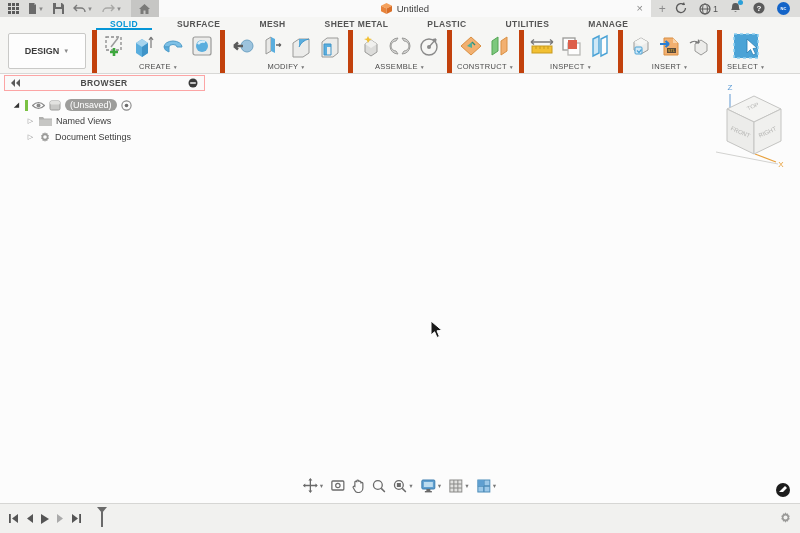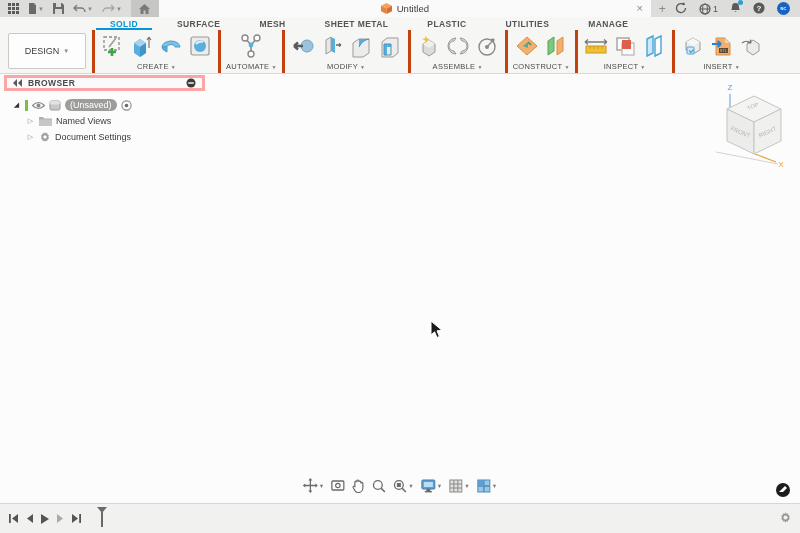--- a/index.html
+++ b/index.html
@@ -25,37 +25,37 @@
 
   
   .ribbon { position:absolute; top:17px; left:0; width:800px; height:57px;
     background:#f6f6f4; border-bottom:1px solid #d8d8d6; }
   .tabrow { position:absolute; top:0; left:96px; right:0; height:13px; display:flex; gap:11px; }
   .rtab { font-size:8.5px; letter-spacing:.4px; color:#555; padding:2px 14px 0 14px; font-weight:bold; cursor:default; }
   .rtab.active { color:#0696d7; border-bottom:2px solid #0696d7; }
   .toolrow { position:absolute; top:13px; left:0; right:0; height:43px; display:flex; align-items:stretch; }
   .design-btn { margin:3px 6px 4px 8px; width:78px; background:#fdfdfd; border:1px solid #c9c9c7;
     border-radius:2px; display:flex; align-items:center; justify-content:center; gap:3px;
-    font-size:9px; font-weight:normal; color:#3c3c3c; }
+    font-size:9px; font-weight:bold; color:#3c3c3c; }
   .group { display:flex; flex-direction:column; align-items:center; justify-content:space-between;
-    padding:2px 5px 1px 5px; border-left:3px solid #c2410c; }
+    padding:2px 5px 1px 5px; border-left:5px solid #c2410c; }
   .group:first-of-type { border-left:none; }
   .tools { display:flex; align-items:center; gap:3px; height:28px; }
   .tool { width:26px; height:26px; display:flex; align-items:center; justify-content:center; border-radius:2px; }
   .tool.big { width:32px; height:28px; }
   .grp-label { font-size:7.5px; letter-spacing:.3px; color:#4a4a4a; display:flex; align-items:center; gap:2px; padding-bottom:1px; }
   .grp-label .c { font-size:5px; color:#777; }
 
   
   .canvas { position:absolute; top:75px; left:0; width:800px; height:428px; background:#fcfcfc; }
 
   
   .browser { position:absolute; top:0; left:4px; width:201px; }
-  .browser-head { height:16px; background:rgba(250,250,250,.92); border:3px solid #fca5a5;
-    display:flex; align-items:center; padding:0 6px; gap:6px; }
+  .browser-head { height:16px; background:rgba(250,250,250,.92); border:1px solid #fca5a5;
+    display:flex; align-items:center; padding:0 6px; gap:6px;text-align:center; }
   .browser-title { font-size:8.5px; font-weight:bold; letter-spacing:.4px; color:#4a4a4a; flex:1; }
   .tree { padding:6px 0 0 8px; }
   .trow { display:flex; align-items:center; gap:4px; height:16px; font-size:9px; color:#3c3c3c; }
   .trow .indent { width:10px; }
   .twist { font-size:7px; color:#888; width:9px; text-align:center; }
   .twist.open { color:#333; }
   .greenbar { width:3px; height:11px; background:#7ac143; }
   .nodelabel { padding:1px 5px; border-radius:6px; }
   .nodelabel.selected { background:#9d9d9b; color:#fff; }
 
@@ -230,37 +230,20 @@
                 <path d="M8 10 a6 6 0 0 1 7 -2" stroke="#d9eef9" stroke-width="2.4" fill="none"></path>
               </svg>
           </span>
         </div>
         <span class="grp-label">
             <span>CREATE</span>
             <span class="c">▼</span>
           </span>
       </div>
 
-      <div class="group">
-        <div class="tools">
-          <span class="tool">
-            <svg width="24" height="24" viewBox="0 0 24 24">
-                <path d="M12 11 L6 4 M12 11 L18 4 M12 11 V20" stroke="#8a8a8a" stroke-width="1.6" fill="none"></path>
-                <circle cx="6" cy="4" r="3" fill="#fff" stroke="#8a8a8a" stroke-width="1.4"></circle>
-                <circle cx="18" cy="4" r="3" fill="#fff" stroke="#8a8a8a" stroke-width="1.4"></circle>
-                <circle cx="12" cy="20" r="3" fill="#fff" stroke="#8a8a8a" stroke-width="1.4"></circle>
-                <circle cx="12" cy="11" r="2.4" fill="#5aaede"></circle>
-              </svg>
-          </span>
-        </div>
-        <span class="grp-label">
-            <span>AUTOMATE</span>
-            <span class="c">▼</span>
-          </span>
-      </div>
 
       <div class="group">
         <div class="tools">
           <span class="tool">
             <svg width="24" height="24" viewBox="0 0 24 24">
                 <circle cx="16" cy="12" r="6" fill="#9cc3dd" stroke="#6fa3c4" stroke-width="1"></circle>
                 <path d="M12 12 H3 M3 12 l4 -3.5 M3 12 l4 3.5" stroke="#5a5a5a" stroke-width="2.4" fill="none"></path>
               </svg>
           </span>
           <span class="tool">
@@ -396,20 +379,35 @@
                 <path d="M3 9 a7 7 0 0 1 9 0 M12 9 l-3.6 -.4 M12 9 l-.6 -3.4" stroke="#7a7a7a" stroke-width="1.4" fill="none"></path>
               </svg>
           </span>
         </div>
         <span class="grp-label">
             <span>INSERT</span>
             <span class="c">▼</span>
           </span>
       </div>
 
+      <div class="group" style="border-right:none;">
+        <div class="tools">
+          <span class="tool big">
+            <svg width="28" height="28" viewBox="0 0 28 28">
+                <rect x="2" y="2" width="24" height="24" fill="#4ba3d6"></rect>
+                <rect x="2" y="2" width="24" height="24" fill="none" stroke="#8fd0f0" stroke-width="1.6" stroke-dasharray="3,3"></rect>
+                <path d="M15 7 L15 21 L18.5 17.5 L21 23 L23.5 21.8 L21 16.5 L25 16 Z" fill="#fff" stroke="#2a7fb4" stroke-width=".8"></path>
+              </svg>
+          </span>
+        </div>
+        <span class="grp-label">
+            <span>SELECT</span>
+            <span class="c">▼</span>
+          </span>
+      </div>
     </div>
   </div>
 
   <div class="canvas">
 
     <div class="browser">
       <div class="browser-head">
         <svg width="9" height="8" viewBox="0 0 9 8">
             <path d="M4 0 L0 4 L4 8 Z" fill="#5a5a5a"></path>
             <path d="M9 0 L5 4 L9 8 Z" fill="#5a5a5a"></path>

